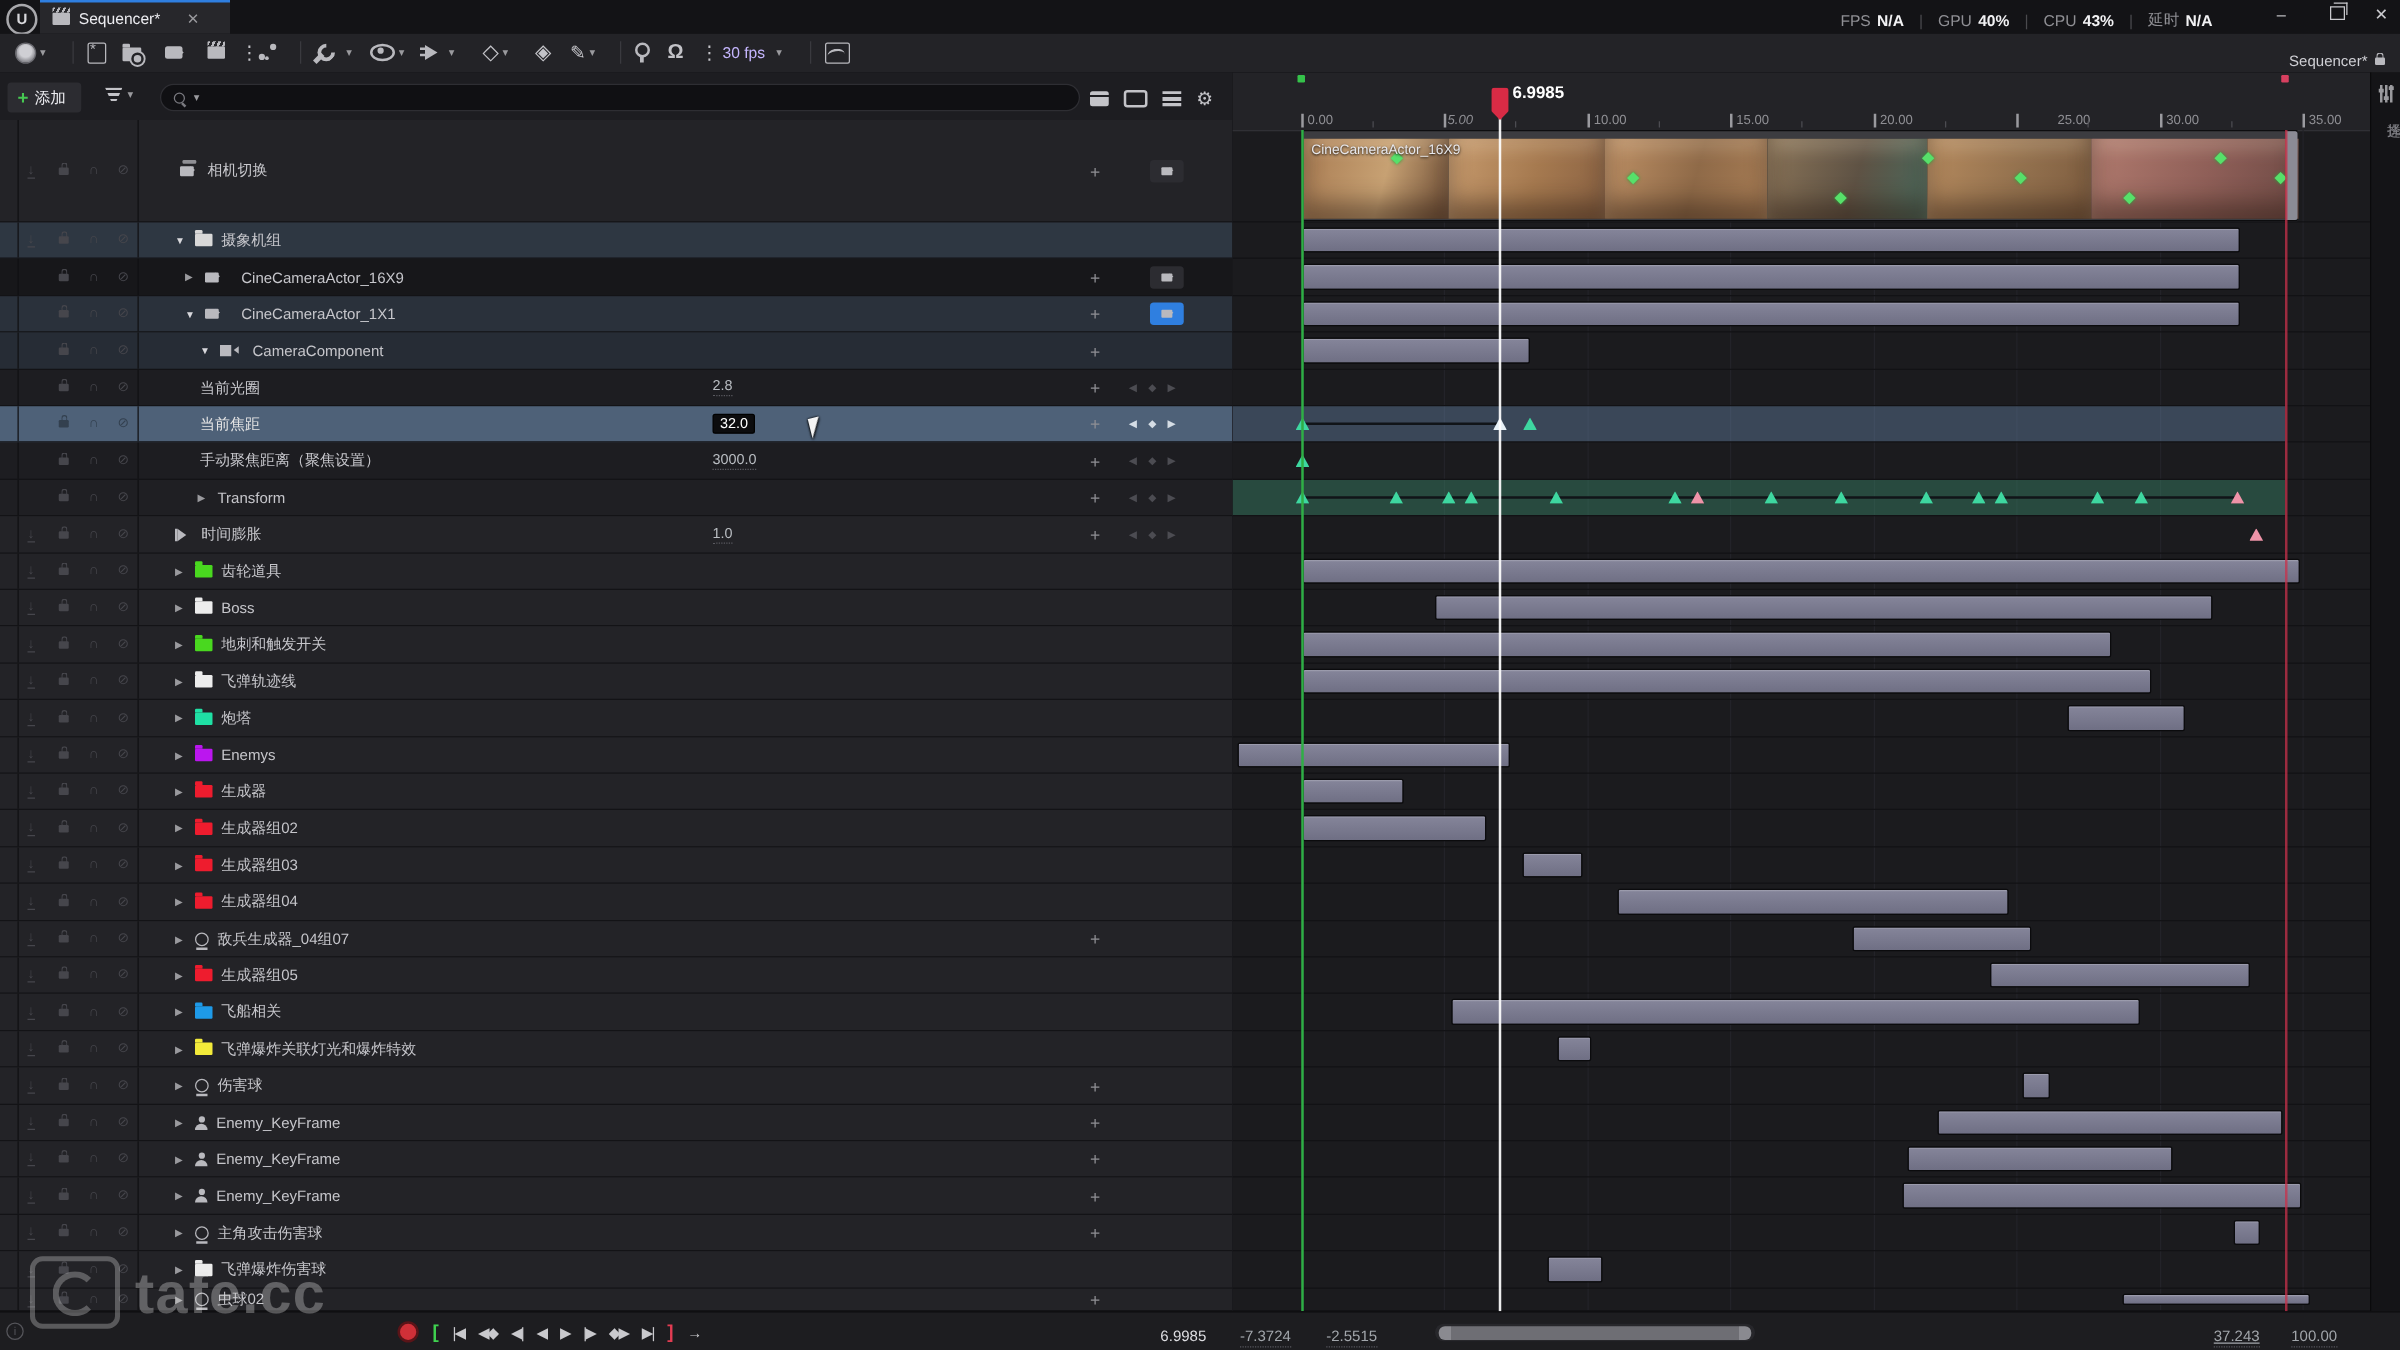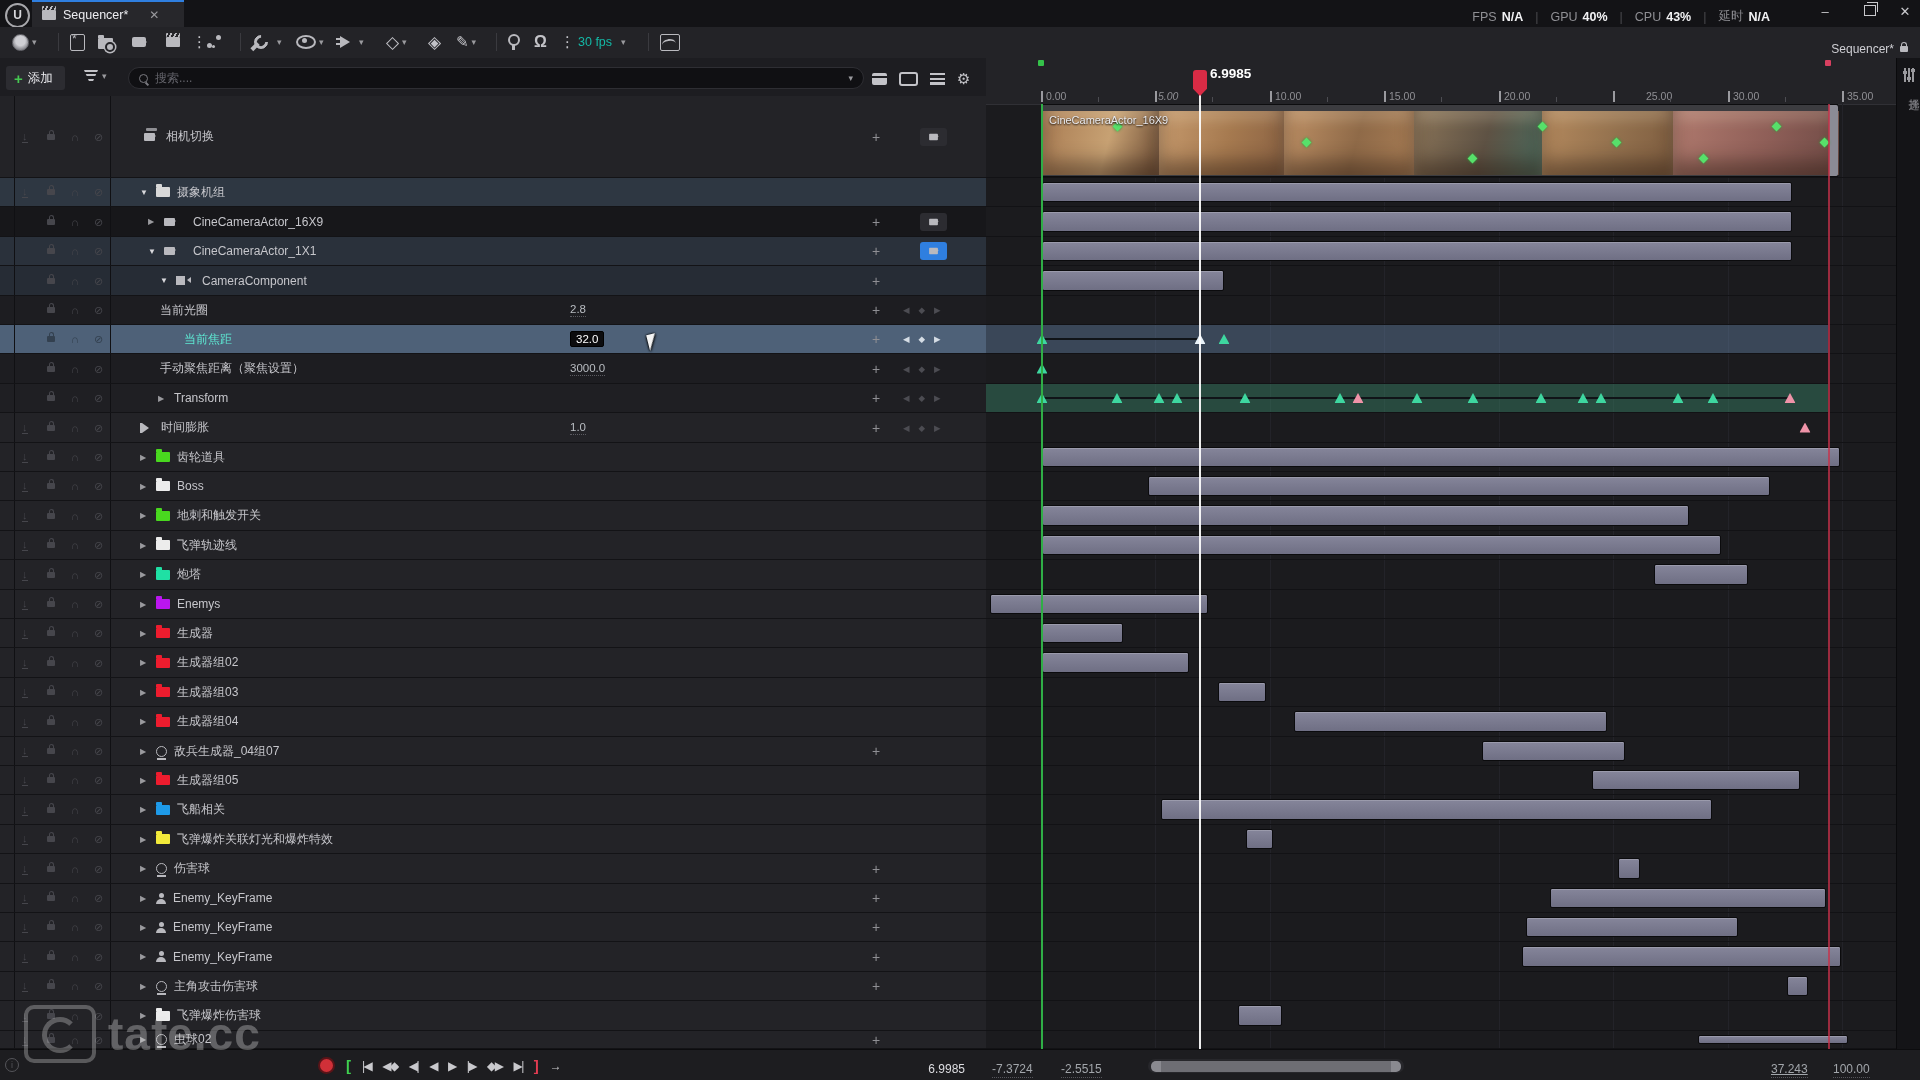--- a/index.html
+++ b/index.html
@@ -46,21 +46,21 @@
   .nodes::after{content:"";position:absolute;right:1px;top:0px;width:5px;height:5px;border-radius:50%;background:#b9b9be;box-shadow:-5px 9px 0 -1px #b9b9be;}
   .wrench{width:8px;height:8px;border:3px solid #b9b9be;border-radius:50%;border-top-color:transparent;position:relative;transform:rotate(45deg);}
   .wrench::after{content:"";position:absolute;left:1px;top:7px;width:4px;height:9px;background:#b9b9be;}
   .eye{width:16px;height:10px;border:2px solid #b9b9be;border-radius:50%;position:relative;}
   .eye::after{content:"";position:absolute;left:4px;top:1px;width:5px;height:5px;border-radius:50%;background:#b9b9be;}
   .runner{width:0;height:0;border:6px solid transparent;border-left:10px solid #b9b9be;position:relative;}
   .runner::after{content:"";position:absolute;left:-14px;top:-4px;width:6px;height:2px;background:#b9b9be;box-shadow:0 5px 0 #b9b9be;}
   .pinloc{width:8px;height:8px;border-radius:50%;border:2.5px solid #b9b9be;position:relative;margin-top:-4px;}
   .pinloc::after{content:"";position:absolute;left:2px;top:9px;width:2.5px;height:5px;background:#b9b9be;}
   .magnet{font-size:16px;font-weight:bold;color:#c3c3c8;}
-  .fpslabel{font-size:12.5px;color:#14b8a6;}
+  .fpslabel{font-size:12.5px;color:#c4b5fd;}
   .curvebox{width:18px;height:15px;border:1.5px solid #b9b9be;border-radius:2px;position:relative;overflow:hidden;}
   .curvebox::after{content:"";position:absolute;left:1px;top:4px;width:14px;height:8px;border-top:2px solid #b9b9be;border-radius:50%;transform:rotate(-8deg);}
   #layoutcam{right:12px;top:42px;font-size:12px;color:#cfcfd4;display:flex;gap:6px;align-items:center;}
   .locki{width:8px;height:6px;background:#b9b9be;border-radius:1px;position:relative;display:inline-block;}
   .locki::before{content:"";position:absolute;left:1px;top:-4px;width:4px;height:4px;border:1.5px solid #b9b9be;border-bottom:none;border-radius:3px 3px 0 0;}
   
   #seqhead{left:0;top:58px;width:986px;height:38px;background:#1d1d21;border-bottom:1px solid #111114;}
   #addbtn{left:6px;top:8px;height:24px;padding:0 12px 0 8px;background:#2c2c31;border-radius:3px;
      display:flex;align-items:center;gap:5px;font-size:12.5px;color:#ececf0;}
   #addbtn .plus{color:#46c852;font-size:15px;font-weight:bold;}
@@ -86,21 +86,21 @@
   .gic{position:absolute;color:#46464c;font-size:11px;line-height:11px;top:50%;transform:translateY(-50%);}
   .trow.sel .gic{color:#33404f;}
   .glock{width:8px;height:6px;background:#46464c;border-radius:1px;}
   .glock::before{content:"";position:absolute;left:1.5px;top:-4px;width:3.5px;height:4px;border:1.3px solid #46464c;border-bottom:none;border-radius:3px 3px 0 0;}
   .trow.sel .glock{background:#33404f;} .trow.sel .glock::before{border-color:#33404f;}
   .gpin{border-bottom:1.4px solid #46464c;padding-bottom:0px;}
   .rowc{position:absolute;top:0;bottom:0;display:flex;align-items:center;gap:7px;}
   .expd{font-size:8px;color:#9a9a9e;width:9px;}
   .expd.open{color:#d8d8dc;}
   .rlabel{font-size:12px;color:#c6c6cb;white-space:nowrap;}
-  .trow.sel .rlabel{color:#5eead4;margin-left:24px;}
+  .trow.sel .rlabel{color:#e5e5e5;}
   .foldi{width:14px;height:10px;border-radius:1px;position:relative;flex:none;}
   .foldi::before{content:"";position:absolute;top:-3px;left:0;width:6px;height:3px;border-radius:1px 1px 0 0;background:inherit;}
   .compi{width:9px;height:9px;background:#b9b9be;position:relative;flex:none;}
   .compi::after{content:"";position:absolute;right:-6px;top:1px;border:3.5px solid transparent;border-right:4.5px solid #b9b9be;}
   .orbi{width:9px;height:9px;border:1.8px solid #b9b9be;border-radius:50%;position:relative;flex:none;}
   .orbi::after{content:"";position:absolute;left:0px;bottom:-4px;width:9px;height:1.6px;background:#b9b9be;}
   .personi{width:10px;height:11px;position:relative;flex:none;}
   .personi::before{content:"";position:absolute;left:2.5px;top:0;width:5px;height:5px;border-radius:50%;background:#b9b9be;}
   .personi::after{content:"";position:absolute;left:0;bottom:0;width:10px;height:5px;border-radius:5px 5px 0 0;background:#b9b9be;}
   .camcutsi{width:11px;height:8px;background:#b9b9be;border-radius:1px;position:relative;flex:none;margin-right:4px;}
@@ -281,21 +281,20 @@
   <div id="addbtn" class="abs">
     <span class="plus">+</span>
     <span>添加</span>
   </div>
   <div id="filter" class="abs">
     <span class="filtbars"></span>
       <span class="car">▾</span>
   </div>
   <div id="searchbox" class="abs">
     <span class="mag"></span>
-    <span class="ph">搜索....</span>
     <span class="car">▾</span>
   </div>
   <div id="viewicons" class="abs">
     <span class="vi1"></span>
     <span class="vi2"></span>
     <span class="vi3"></span>
     <span style="font-size:15px;">⚙</span>
   </div>
 </div>
 

